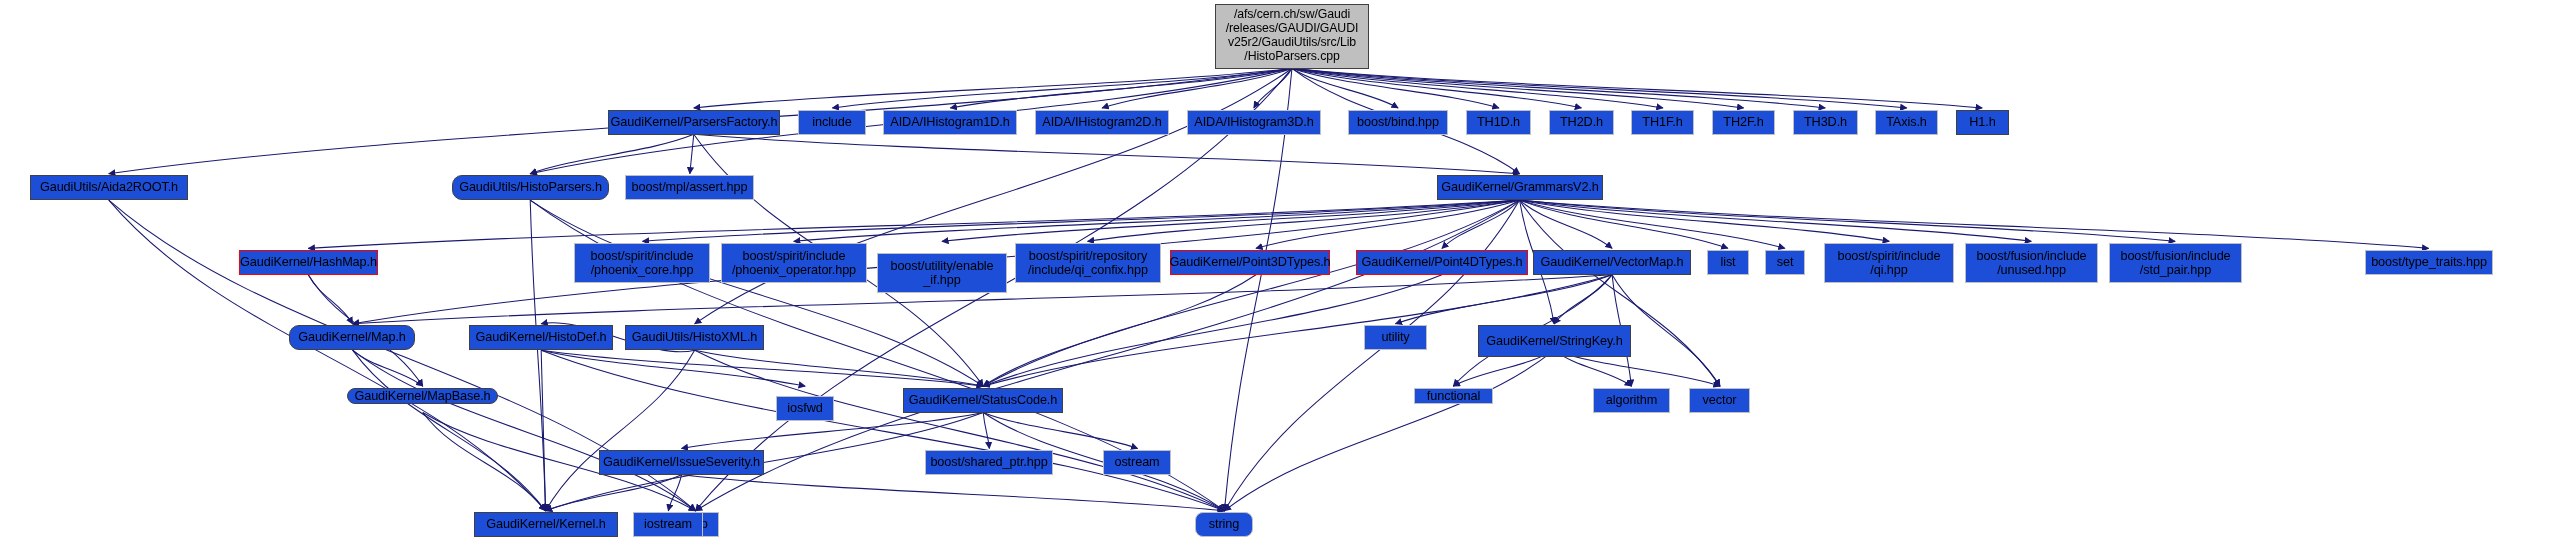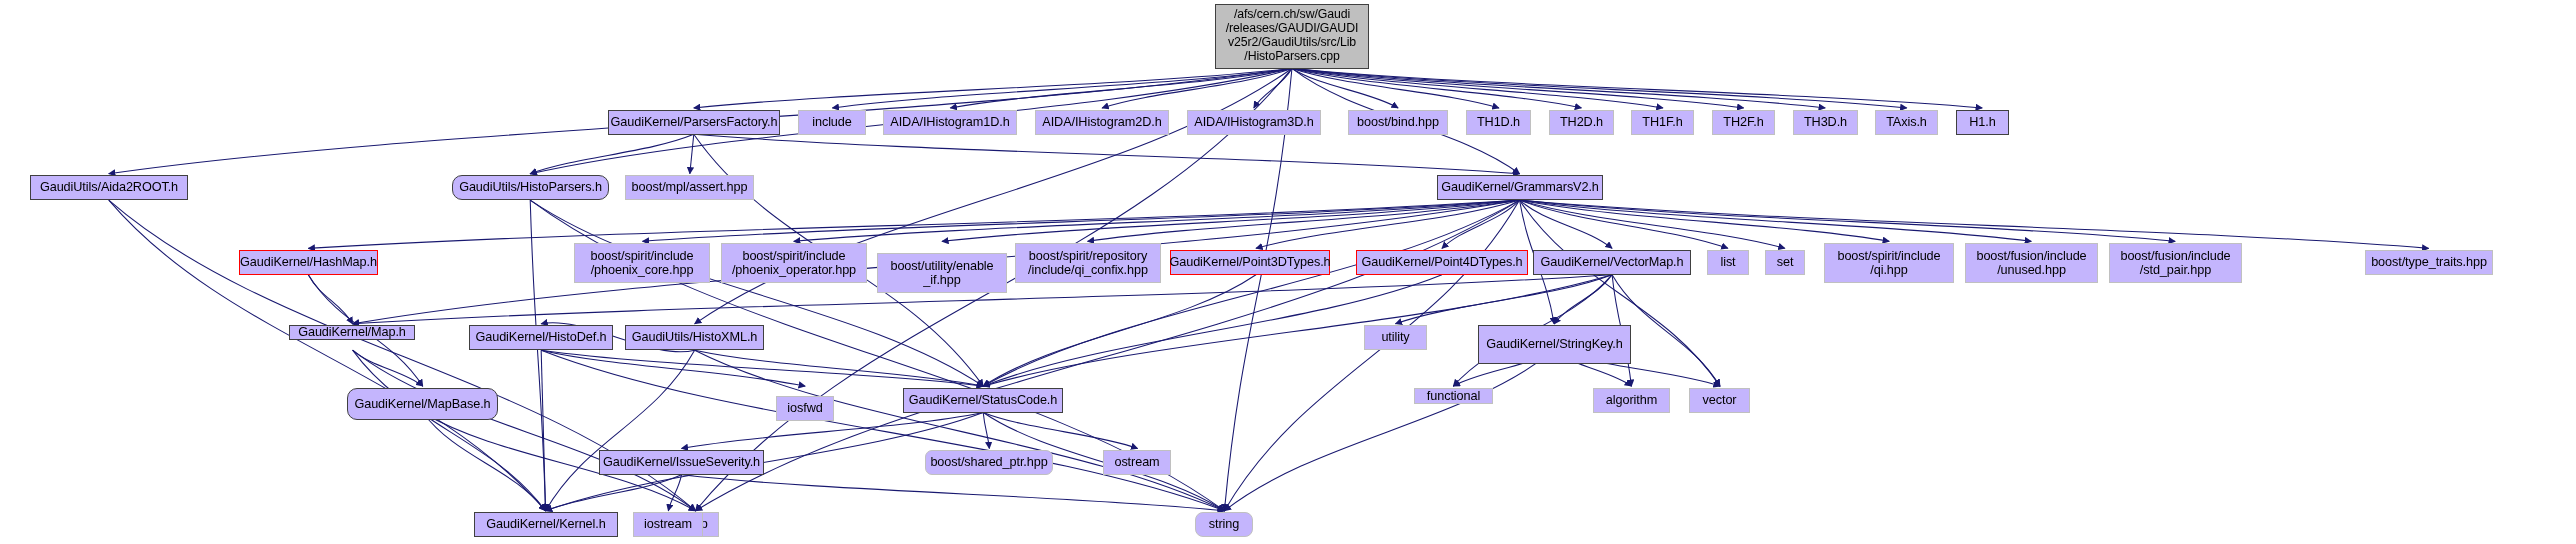--- a/index.html
+++ b/index.html
@@ -1,21 +1,21 @@
 <!DOCTYPE html>
 <html style="font-size:14px"><head>
 <meta charset="utf-8">
 <title>HistoParsers.cpp include dependency graph</title>
 <style>
   html,body{margin:0;padding:0;background:#ffffff;}
   body{font-family:"Liberation Sans", sans-serif;}
   #graph{position:relative;width:2576px;height:545px;background:#fff;overflow:hidden;}
   #edges{position:absolute;left:0;top:0;width:2576px;height:545px;pointer-events:none;}
   .node{position:absolute;box-sizing:border-box;display:flex;align-items:center;justify-content:center;
-        text-align:center;background:#c4b5fd;border:0.9px solid #c0c0c0;color:#000000;
+        text-align:center;background:#1d4ed8;border:0.9px solid #c0c0c0;color:#000000;
         font-size:12.7px;line-height:1.12;white-space:pre-line;letter-spacing:-0.1px;}
   .node.strong{border:1.8px solid #404040;}
   .node.red{border:1.8px solid #ff0000;}
   .node.root{background:#bfbfbf;border:1.8px solid #404040;}
 </style>
 </head>
 <body>
 
 <div id="graph">
   <svg id="edges" viewBox="0 0 2937 621" preserveAspectRatio="none">
@@ -145,33 +145,33 @@
       <div class="node strong" style="left: 1533px; top: 250px; width: 158px; height: 24.6px;">GaudiKernel/VectorMap.h</div>
       <div class="node" style="left: 1707px; top: 250px; width: 42px; height: 24.6px;">list</div>
       <div class="node" style="left: 1765px; top: 250px; width: 40px; height: 24.6px;">set</div>
       <div class="node" style="left: 1824px; top: 243px; width: 130px; height: 40px;">boost/spirit/include
 /qi.hpp</div>
       <div class="node" style="left: 1965px; top: 243px; width: 133px; height: 40px;">boost/fusion/include
 /unused.hpp</div>
       <div class="node" style="left: 2109px; top: 243px; width: 133px; height: 40px;">boost/fusion/include
 /std_pair.hpp</div>
       <div class="node" style="left: 2365px; top: 250px; width: 128px; height: 24.6px;">boost/type_traits.hpp</div>
-      <div class="node strong" style="left: 289px; top: 325px; width: 126px; height: 15px;">GaudiKernel/Map.h</div>
+      <div class="node strong" style="left: 289px; top: 325px; width: 126px; height: 25px; border-radius: 10px;">GaudiKernel/Map.h</div>
       <div class="node strong" style="left: 469px; top: 325px; width: 144px; height: 24.6px;">GaudiKernel/HistoDef.h</div>
       <div class="node strong" style="left: 625px; top: 325px; width: 139px; height: 24.6px;">GaudiUtils/HistoXML.h</div>
       <div class="node" style="left: 1364px; top: 325px; width: 63px; height: 24.6px;">utility</div>
-      <div class="node strong" style="left: 1478px; top: 325px; width: 153px; height: 39px;">GaudiKernel/StringKey.h</div>
-      <div class="node strong" style="left: 347px; top: 388px; width: 151px; height: 32px; border-radius: 10px;">GaudiKernel/MapBase.h</div>
+      <div class="node strong" style="left: 1478px; top: 325px; width: 153px; height: 32px;">GaudiKernel/StringKey.h</div>
+      <div class="node strong" style="left: 347px; top: 388px; width: 151px; height: 16px; border-radius: 10px;">GaudiKernel/MapBase.h</div>
       <div class="node" style="left: 776px; top: 388px; width: 58px; height: 24.6px; margin-top: 8px;">iosfwd</div>
       <div class="node strong" style="left: 903px; top: 388px; width: 160px; height: 24.6px;">GaudiKernel/StatusCode.h</div>
       <div class="node" style="left: 1414px; top: 388px; width: 79px; height: 16px;">functional</div>
       <div class="node" style="left: 1593px; top: 388px; width: 77px; height: 24.6px;">algorithm</div>
       <div class="node" style="left: 1689px; top: 388px; width: 61px; height: 24.6px;">vector</div>
       <div class="node strong" style="left: 599px; top: 450px; width: 165px; height: 24.6px;">GaudiKernel/IssueSeverity.h</div>
-      <div class="node" style="left: 925px; top: 450px; width: 128px; height: 24.6px; border-radius: 7px;">boost/shared_ptr.hpp</div>
+      <div class="node" style="left: 925px; top: 450px; width: 128px; height: 24.6px;">boost/shared_ptr.hpp</div>
       <div class="node" style="left: 1103px; top: 450px; width: 68px; height: 24.6px;">ostream</div>
       <div class="node" style="left: 672px; top: 512px; width: 47px; height: 24.6px;">map</div>
       <div class="node strong" style="left: 474px; top: 512px; width: 144px; height: 24.6px;">GaudiKernel/Kernel.h</div>
       <div class="node" style="left: 633px; top: 512px; width: 70px; height: 24.6px;">iostream</div>
       <div class="node" style="left: 1195px; top: 512px; width: 58px; height: 24.6px; border-radius: 8px;">string</div>
     </div>
 </div>
 
 
 </body></html>

